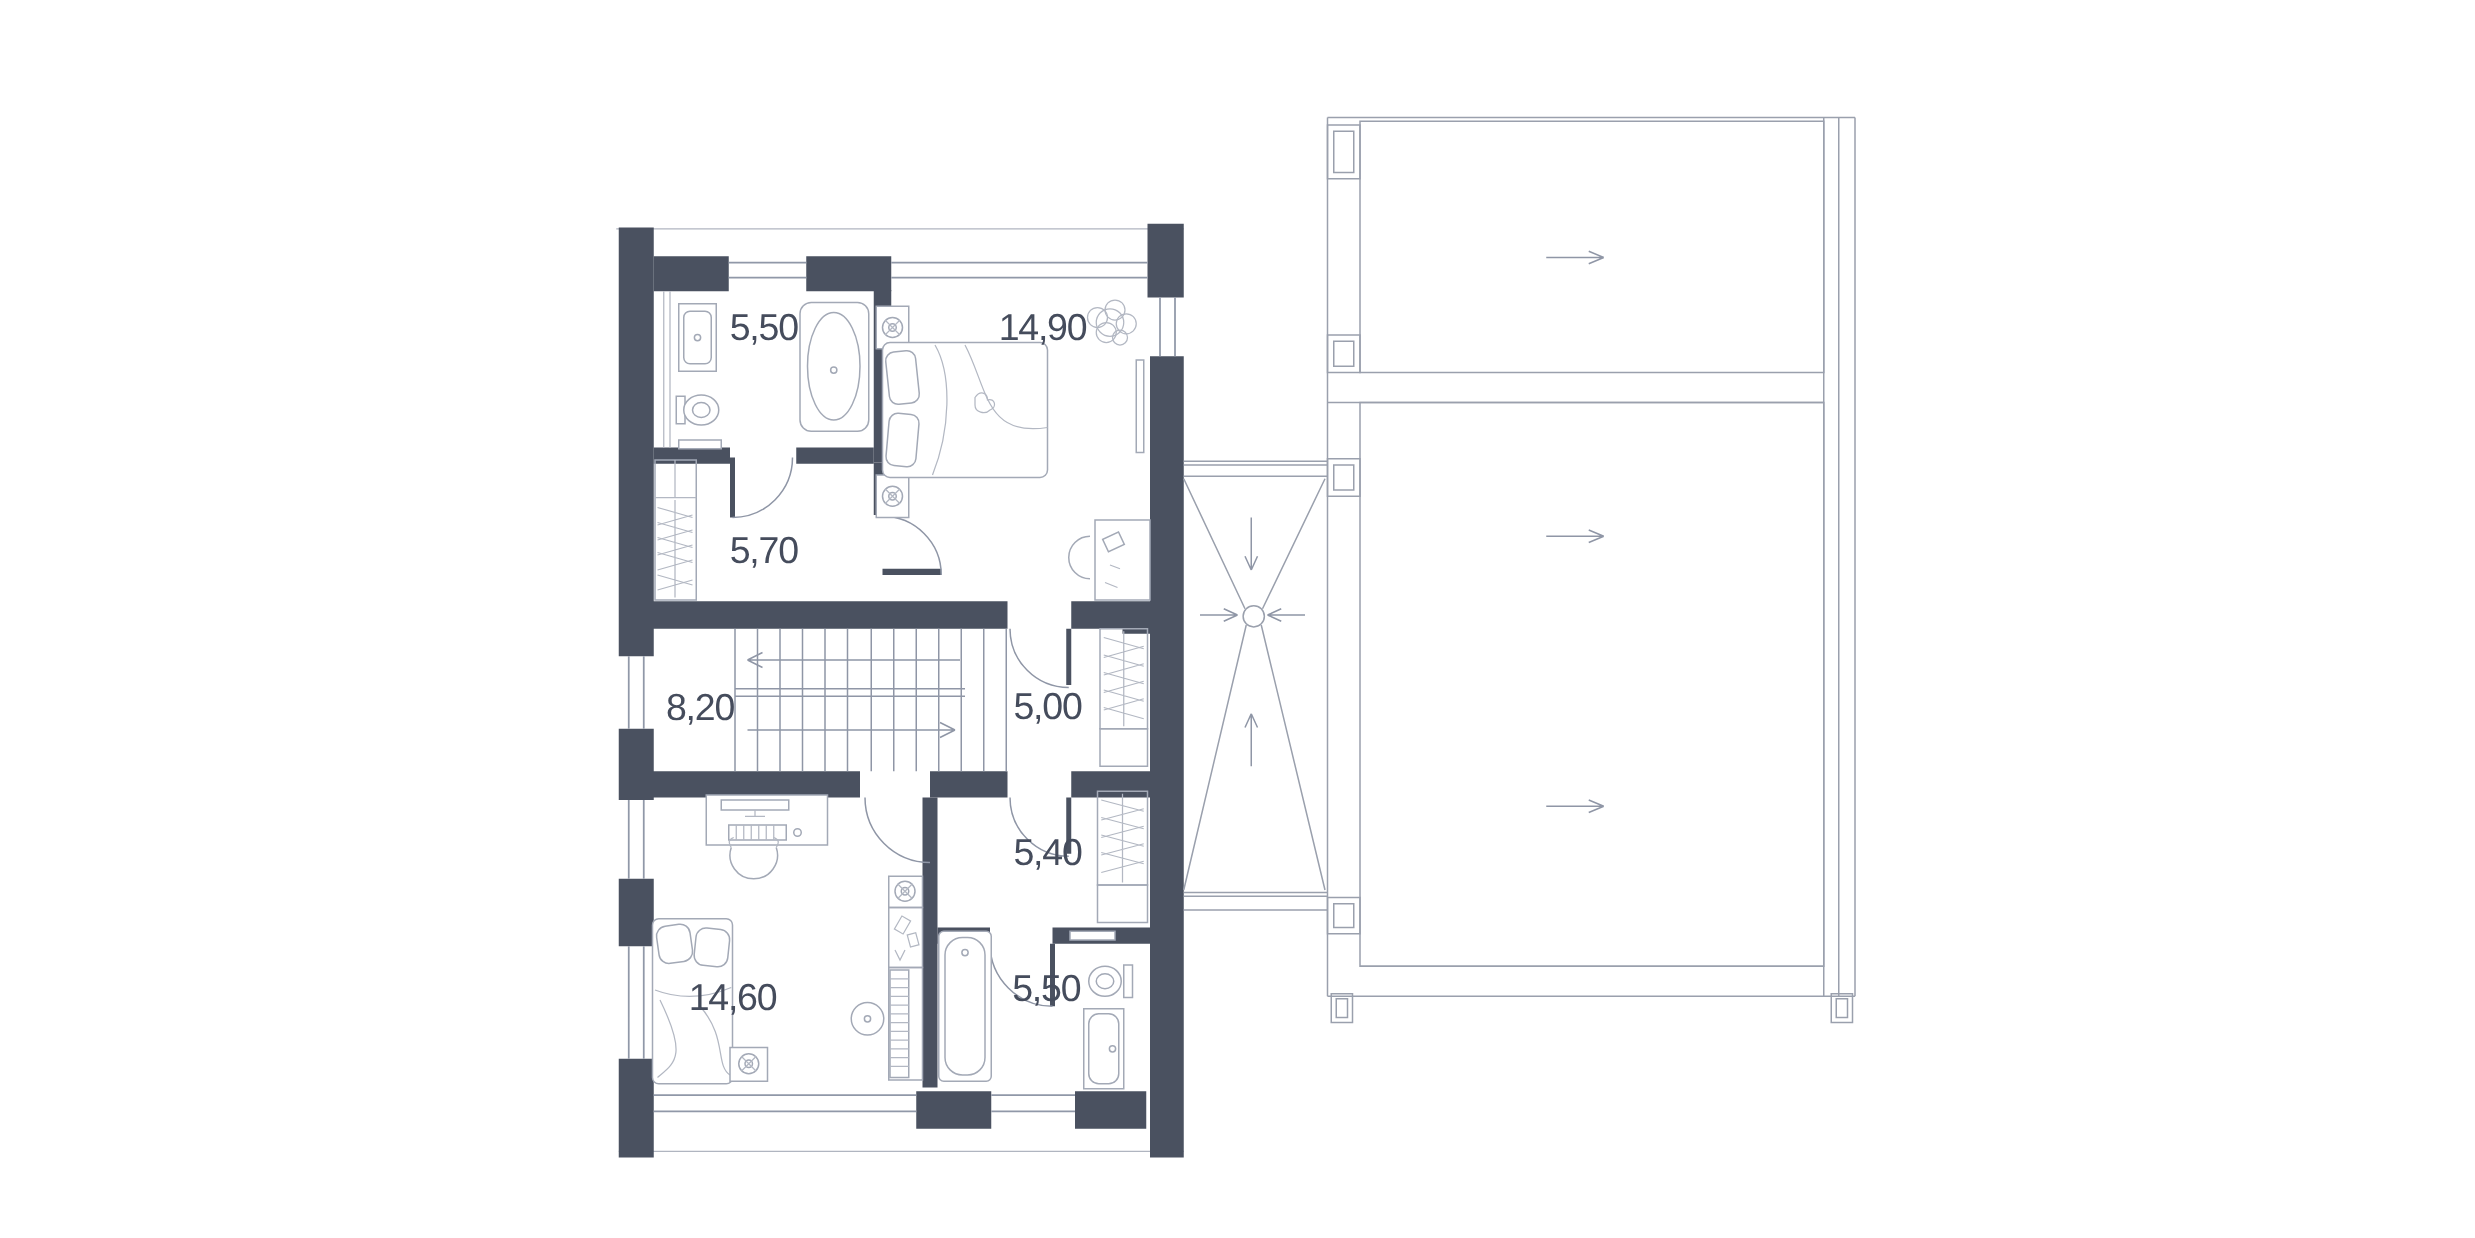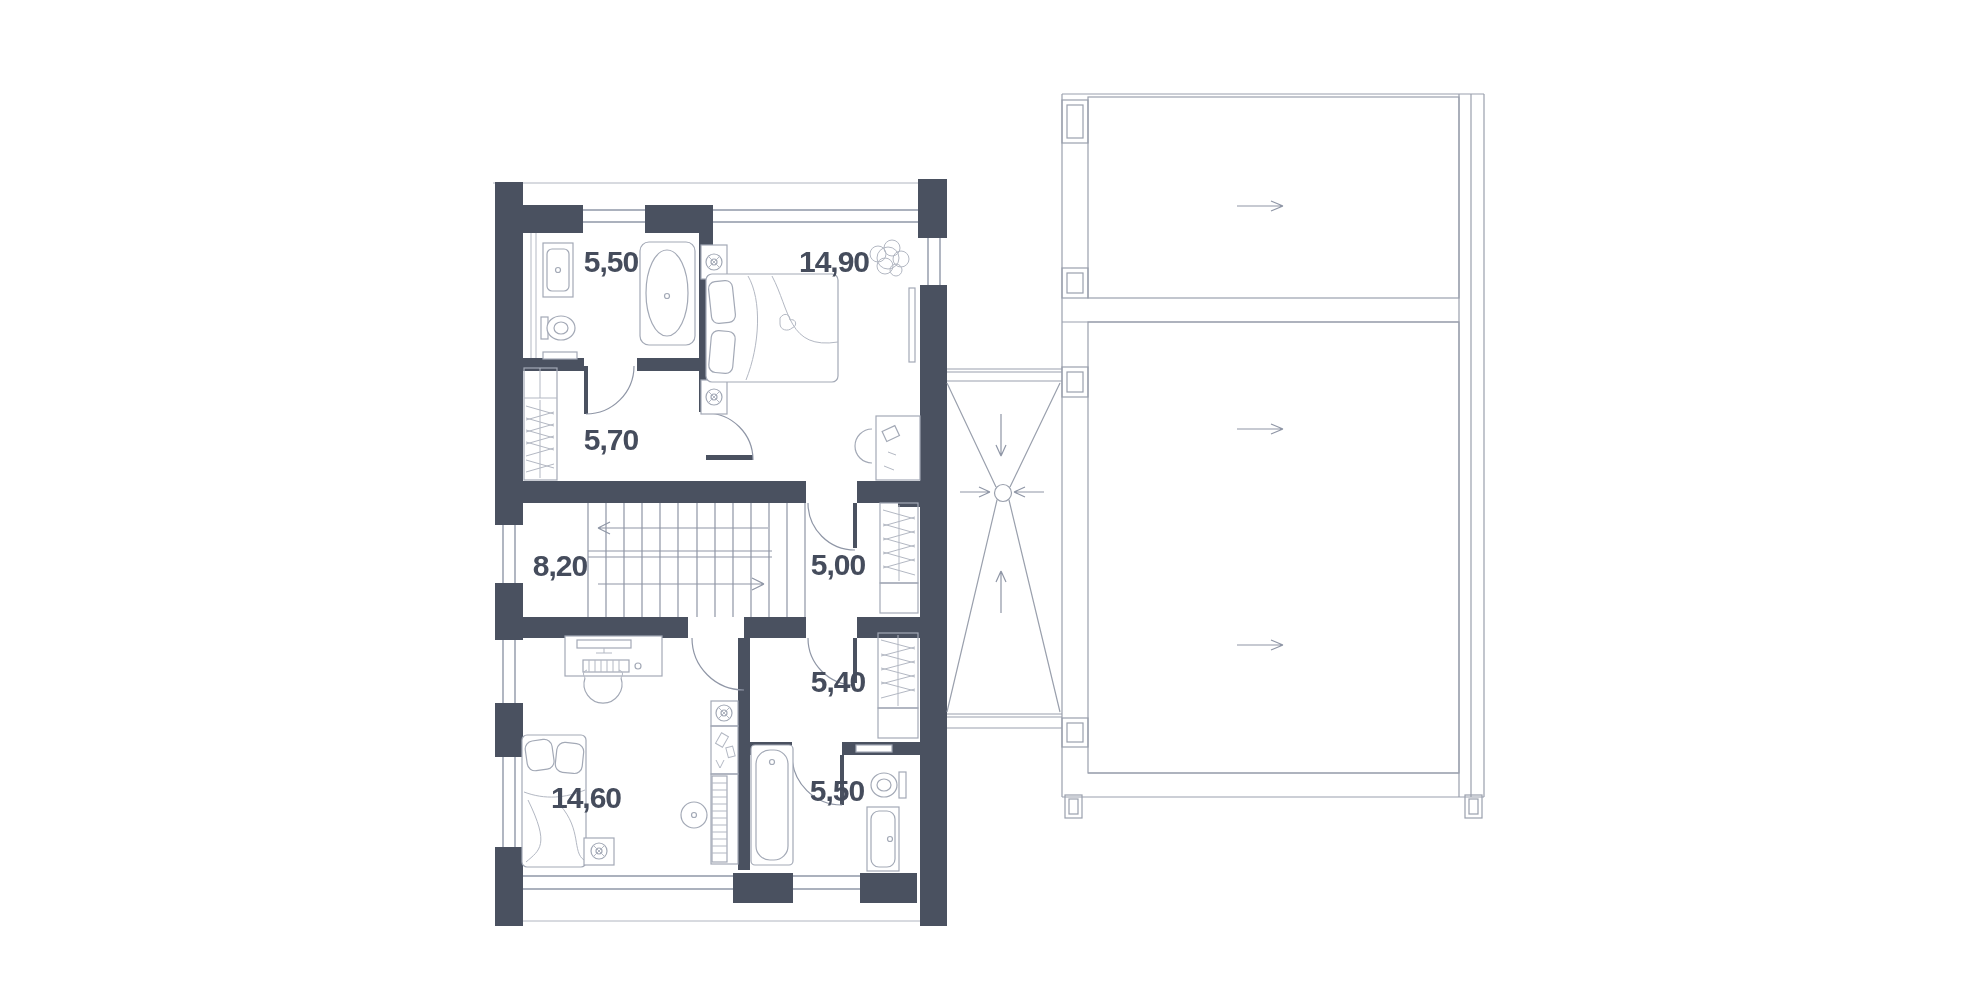--- a/index.html
+++ b/index.html
@@ -1,17 +1,17 @@
 <!DOCTYPE html>
 <html><head>
 <meta charset="utf-8">
 <style>
   html,body{margin:0;padding:0;background:#ffffff;}
   .canvas{position:relative;width:1980px;height:990px;background:#ffffff;overflow:hidden;
-          font-family:"Liberation Sans", sans-serif;font-weight:bold;}
+          font-family:"Liberation Sans", sans-serif;}
   svg{position:absolute;left:0;top:0;}
   .w   {fill:#4a5160;stroke:none;}                                  
   .ln  {stroke:#9098a8;stroke-width:1.4;fill:none;}                 
   .ev  {stroke:#b0b5c0;stroke-width:1;fill:none;}                   
   .st  {stroke:#8f96a6;stroke-width:1.2;fill:none;}                 
   .fn  {stroke:#a3a9b6;stroke-width:1.2;fill:#ffffff;}              
   .fo  {stroke:#a3a9b6;stroke-width:1.2;fill:none;}                 
   .fz  {stroke:#b3b8c3;stroke-width:1;fill:none;}                   
   .rf  {stroke:#9aa0ad;stroke-width:1.2;fill:none;}                 
   .ar  {stroke:#8f96a6;stroke-width:1.2;fill:none;}                 

